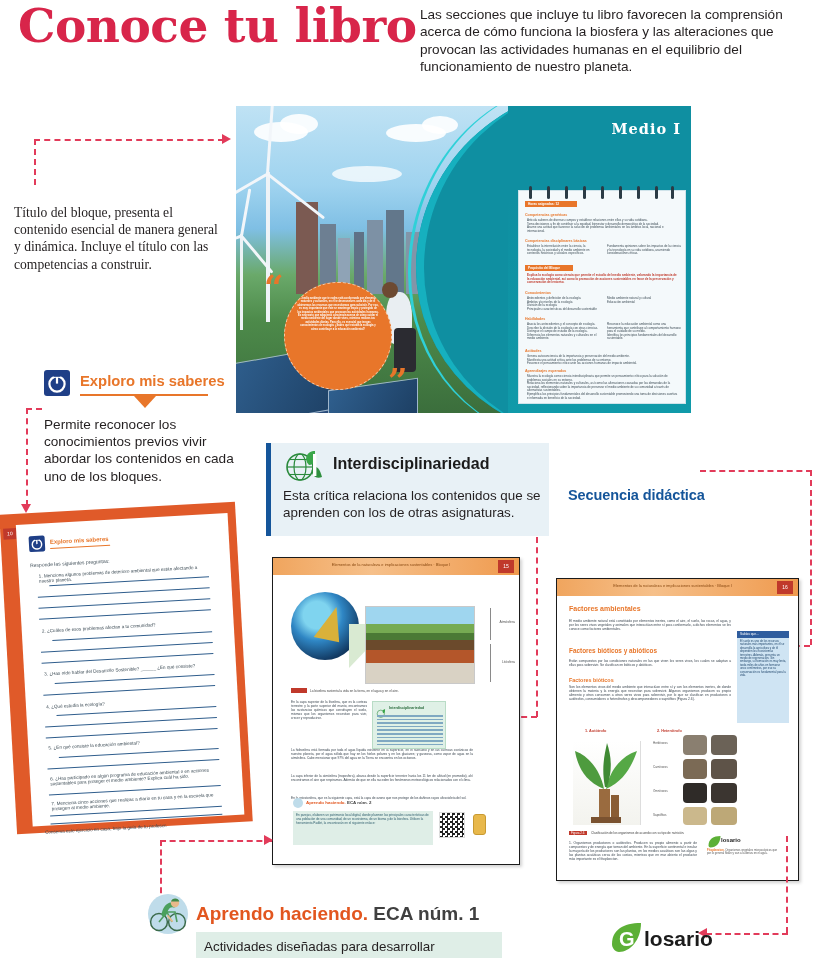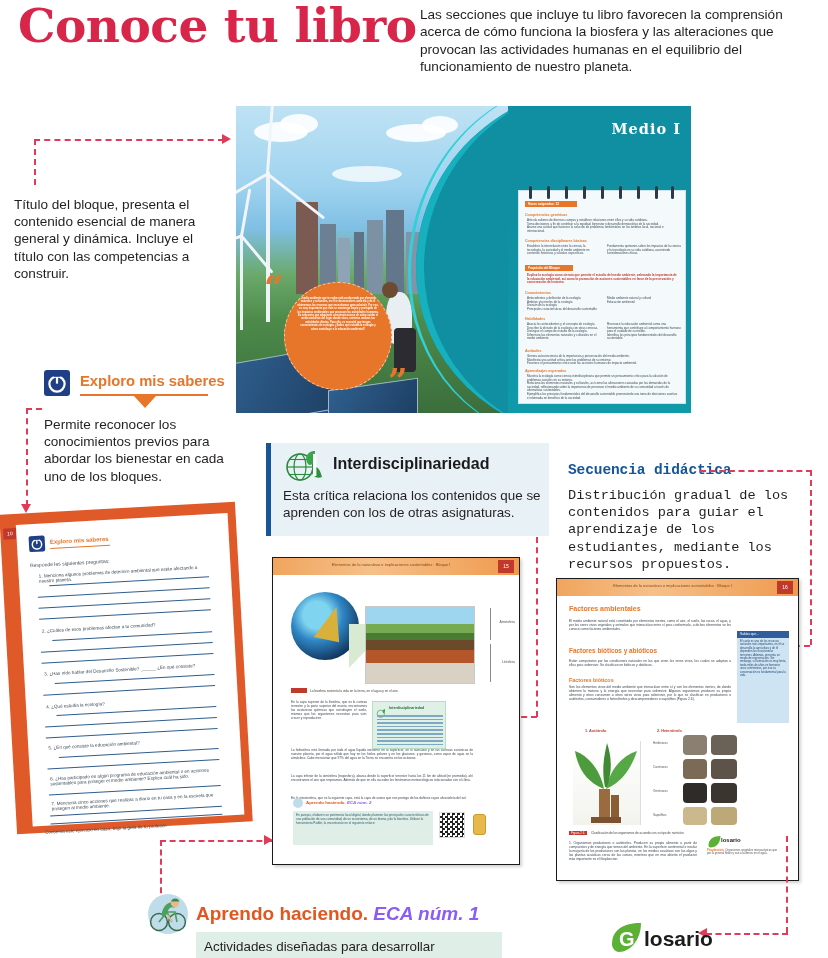--- a/index.html
+++ b/index.html
@@ -237,21 +237,21 @@
   .rp-gl-t { position:absolute; left:0; top:11px; width:72px; font-size:2.8px; line-height:3.4px; color:#555; }
   .rp-bullet { position:absolute; left:12px; font-size:3.3px; line-height:4.1px; text-align:justify; color:#3b4650; }
 
   
   #aprendo-icon {
     left:148px; top:894px; width:40px; height:40px;
     background:#bfdcea; border-radius:50%;
   }
   #aprendo-title { left:196px; top:903px; font-size:19px; font-weight:bold; }
   .ap-orange { color:#e2561f; }
-  .ap-blue { color:#8b5cf6;font-style:italic; }
+  .ap-blue { color:#404040; }
   #aprendo-box {
     left:196px; top:932px; width:306px; height:26px; background:#dfeee7;
   }
   #aprendo-body {
     left:204px; top:938px; width:296px; font-size:13.4px; line-height:17px; color:#231f20;
   }
 
   
   #glosario { left:610px; top:922px; }
   #glosario-word { position:absolute; left:34px; top:5px; font-size:21px; font-weight:bold; color:#1b1b1b; }
@@ -260,21 +260,21 @@
 <body>
 
 <div class="abs" id="main-title">Conoce tu libro</div>
 <div class="abs" id="intro-paragraph">Las secciones que incluye tu libro favorecen la comprensión acerca de cómo funciona la biosfera y las alteraciones que provocan las actividades humanas en el equilibrio del funcionamiento de nuestro planeta.</div>
 
 <div class="abs dash-v" style="left:34px; top:139px; height:46px;"></div>
 <div class="abs dash-h" style="left:34px; top:139px; width:190px;"></div>
 <div class="abs arrow-r" style="left:222px; top:134px;"></div>
 
 <div class="abs" style="left:14px; top:188px; width:212px;">
-  <div class="callout-body" style="margin-top:8px;">Título del bloque, presenta el contenido esencial de manera general y dinámica. Incluye el título con las competencias a construir.</div>
+  <div class="callout-body" style="margin-top:16px;font-family:Liberation Serif, serif;">Título del bloque, presenta el contenido esencial de manera general y dinámica. Incluye el título con las competencias a construir.</div>
 </div>
 
 <div class="abs" id="spread-bloque">
 
   <div class="photo-left">
 
     <div class="cloud" style="left:18px;top:16px;width:54px;height:20px;"></div>
     <div class="cloud" style="left:44px;top:8px;width:38px;height:20px;"></div>
     <div class="cloud" style="left:150px;top:18px;width:60px;height:18px;"></div>
     <div class="cloud" style="left:186px;top:10px;width:36px;height:18px;"></div>
@@ -392,21 +392,21 @@
   <svg width="26" height="26" viewBox="0 0 26 26" aria-hidden="true">
     <circle cx="13" cy="14" r="7.6" fill="none" stroke="#ffffff" stroke-width="2.2"></circle>
     <rect x="11.9" y="4.6" width="2.2" height="9" fill="#ffffff"></rect>
     <rect x="9.4" y="3.4" width="7.2" height="3.4" fill="#1f3f87"></rect>
   </svg>
 </div>
 <div class="abs" id="exploro-label">Exploro mis saberes</div>
 <div class="abs" id="exploro-rule"></div>
 <div class="abs" id="exploro-arrow" style="width:0;height:0;border-left:11px solid transparent;border-right:11px solid transparent;border-top:12px solid #e8762a;"></div>
 
-<div class="abs callout-body" style="left:44px; top:416px; width:205px;">Permite reconocer los conocimientos previos para abordar los bienestar en cada uno de los bloques.</div>
+<div class="abs callout-body" style="left:44px; top:416px; width:205px;">Permite reconocer los conocimientos previos vivir abordar los contenidos en cada uno de los bloques.</div>
 
 <div class="abs dash-v" style="left:26px; top:408px; height:98px;"></div>
 <div class="abs dash-h" style="left:26px; top:408px; width:16px;"></div>
 <div class="abs arrow-d" style="left:21px; top:504px;"></div>
 
 <div class="abs" id="worksheet">
   <div class="ws-border"></div>
   <div class="ws-pagenum">10</div>
   <div class="ws-inner">
     <div class="ws-icon">
@@ -469,23 +469,22 @@
     </svg>
   </div>
   <div id="interdis-title">Interdisciplinariedad</div>
   <div id="interdis-body">Esta crítica relaciona los contenidos que se aprenden con los de otras asignaturas.</div>
 </div>
 
 <div class="abs dash-h" style="left:452px; top:716px; width:85px;"></div>
 <div class="abs dash-v" style="left:536px; top:537px; height:180px;"></div>
 <div class="abs arrow-l" style="left:444px; top:711px;"></div>
 
-<div class="abs" style="left:568px; top:462px; width:230px;font-family:Liberation Mono, monospace;">
+<div class="abs" style="left:568px; top:487px; width:230px;">
   <div class="callout-title">Secuencia didáctica</div>
-  <div class="callout-body" style="margin-top:9px;">Distribución gradual de los contenidos para guiar el aprendizaje de los estudiantes, mediante los recursos propuestos.</div>
 </div>
 <div class="abs dash-h" style="left:700px; top:470px; width:112px;"></div>
 <div class="abs dash-v" style="left:810px; top:470px; height:175px;"></div>
 <div class="abs dash-h" style="left:722px; top:645px; width:88px;"></div>
 <div class="abs arrow-l" style="left:714px; top:640px;"></div>
 
 <div class="abs" id="page-middle">
   <div class="bk-header">
     <div class="bk-ttl">Elementos de la naturaleza e implicaciones sustentables · Bloque I</div>
     <div class="bk-pg">15</div>

